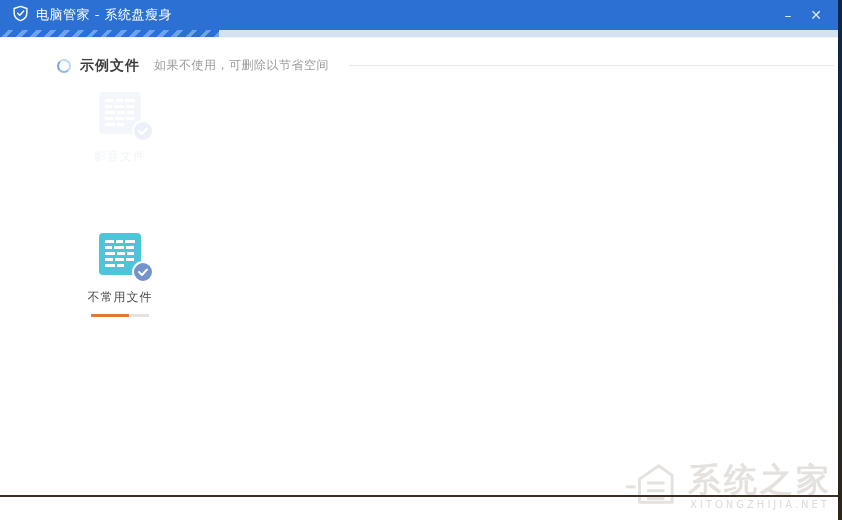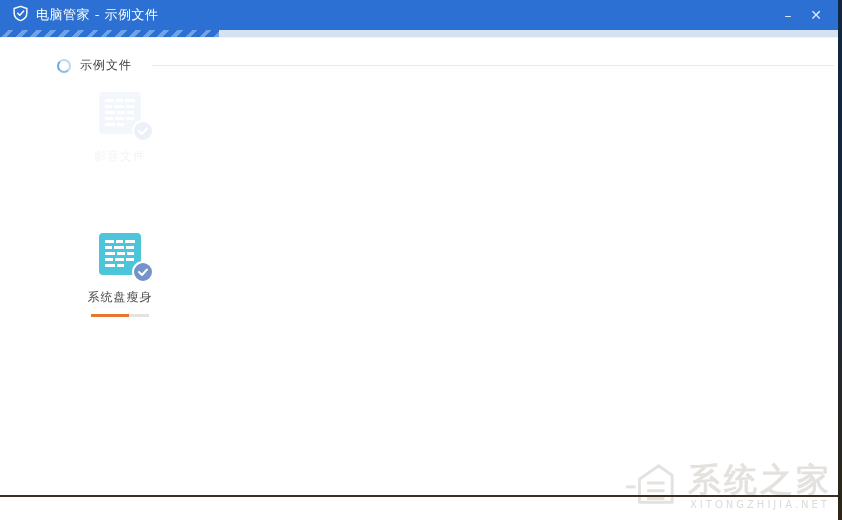--- a/index.html
+++ b/index.html
@@ -43,21 +43,21 @@
     background:repeating-linear-gradient(-45deg,#6ea3e7 0 4px,var(--header-blue,#2b70d2) 4px 10px);
   }
   
   .body-area { padding-top:19px; }
   .section-head { display:flex; align-items:center; margin-left:57px; height:17px; }
   .spinner {
     width:14px; height:14px; border-radius:50%;
     border:2px solid #bcd6ec; border-left-color:#6fa6da; border-bottom-color:#8fbce2;
     flex:0 0 auto;
   }
-  .section-title { font-size:12px; font-weight:normal; color:#3d3d3d; margin-left:9px; letter-spacing:1px; }
+  .section-title { font-size:14px; font-weight:bold; color:#3d3d3d; margin-left:9px; letter-spacing:1px; }
   .section-sub { font-size:12px; color:#9b9b9b; margin-left:14px; letter-spacing:0.5px; }
   .section-rule { flex:1; height:1px; background:#e9e9e9; margin-left:20px; margin-right:8px; }
   .item { width:88px; margin-left:76px; text-align:center; }
   .item.first { margin-top:17px; }
   .icon-wrap { position:relative; width:44px; height:46px; margin:0 auto; }
   .doc-icon { display:block; }
   .badge {
     position:absolute; right:-12px; bottom:-5px; width:22px; height:22px; border-radius:50%;
     background:var(--badge-blue,#7493cb); border:2px solid #fff;
     display:flex; align-items:center; justify-content:center;
@@ -89,36 +89,37 @@
 
 <div class="window">
 
   <div class="titlebar">
     <span>
       <svg width="17" height="17" viewBox="0 0 24 24" fill="none" stroke="#ffffff" stroke-width="2" stroke-linecap="round" stroke-linejoin="round">
         <path d="M12 2 L21 5 V11 C21 16.5 17 20.7 12 22 C7 20.7 3 16.5 3 11 V5 Z"></path>
         <path d="M8 11.5 L11 14.5 L16.5 8.5"></path>
       </svg>
     </span>
-    <span class="app-title">电脑管家 - 示例文件</span>
+    <span class="app-title">电脑管家 - 系统盘瘦身</span>
     <span class="spacer"></span>
     <button class="winbtn">–</button>
     <button class="winbtn">✕</button>
   </div>
 
 
   <div class="progress-track">
     <div class="progress-fill" style="width: 26%;"></div>
   </div>
 
   <div class="body-area">
 
     <div class="section-head">
       <span class="spinner"></span>
       <span class="section-title">示例文件</span>
+      <span class="section-sub">如果不使用，可删除以节省空间</span>
       <span class="section-rule"></span>
     </div>
 
     <div class="item first faded">
       <div class="icon-wrap">
         <span>
           <svg class="doc-icon" width="44" height="44" viewBox="0 0 44 44">
             <rect x="1" y="1" width="42" height="42" rx="4" fill="#aac9e8"></rect>
             <g fill="#ffffff">
               <rect x="7" y="8" width="9" height="3"></rect>
@@ -172,21 +173,21 @@
                 <rect x="19" y="32" width="7" height="3"></rect>
             </g>
           </svg>
         </span>
         <span class="badge">
           <svg width="12" height="12" viewBox="0 0 24 24" fill="none" stroke="#ffffff" stroke-width="4" stroke-linecap="round" stroke-linejoin="round">
               <path d="M4 12 L10 18 L20 7"></path>
             </svg>
         </span>
       </div>
-      <div class="item-label">系统盘瘦身</div>
+      <div class="item-label">不常用文件</div>
       <div class="item-bar">
         <div class="item-bar-fill" style="width: 65%;"></div>
       </div>
     </div>
 
   </div>
 
   <div class="watermark">
     <span style="margin-right:8px;">
       <svg width="58" height="52" viewBox="0 0 60 54" fill="none" stroke="rgba(165,155,145,0.30)" stroke-width="3" stroke-linejoin="round">

